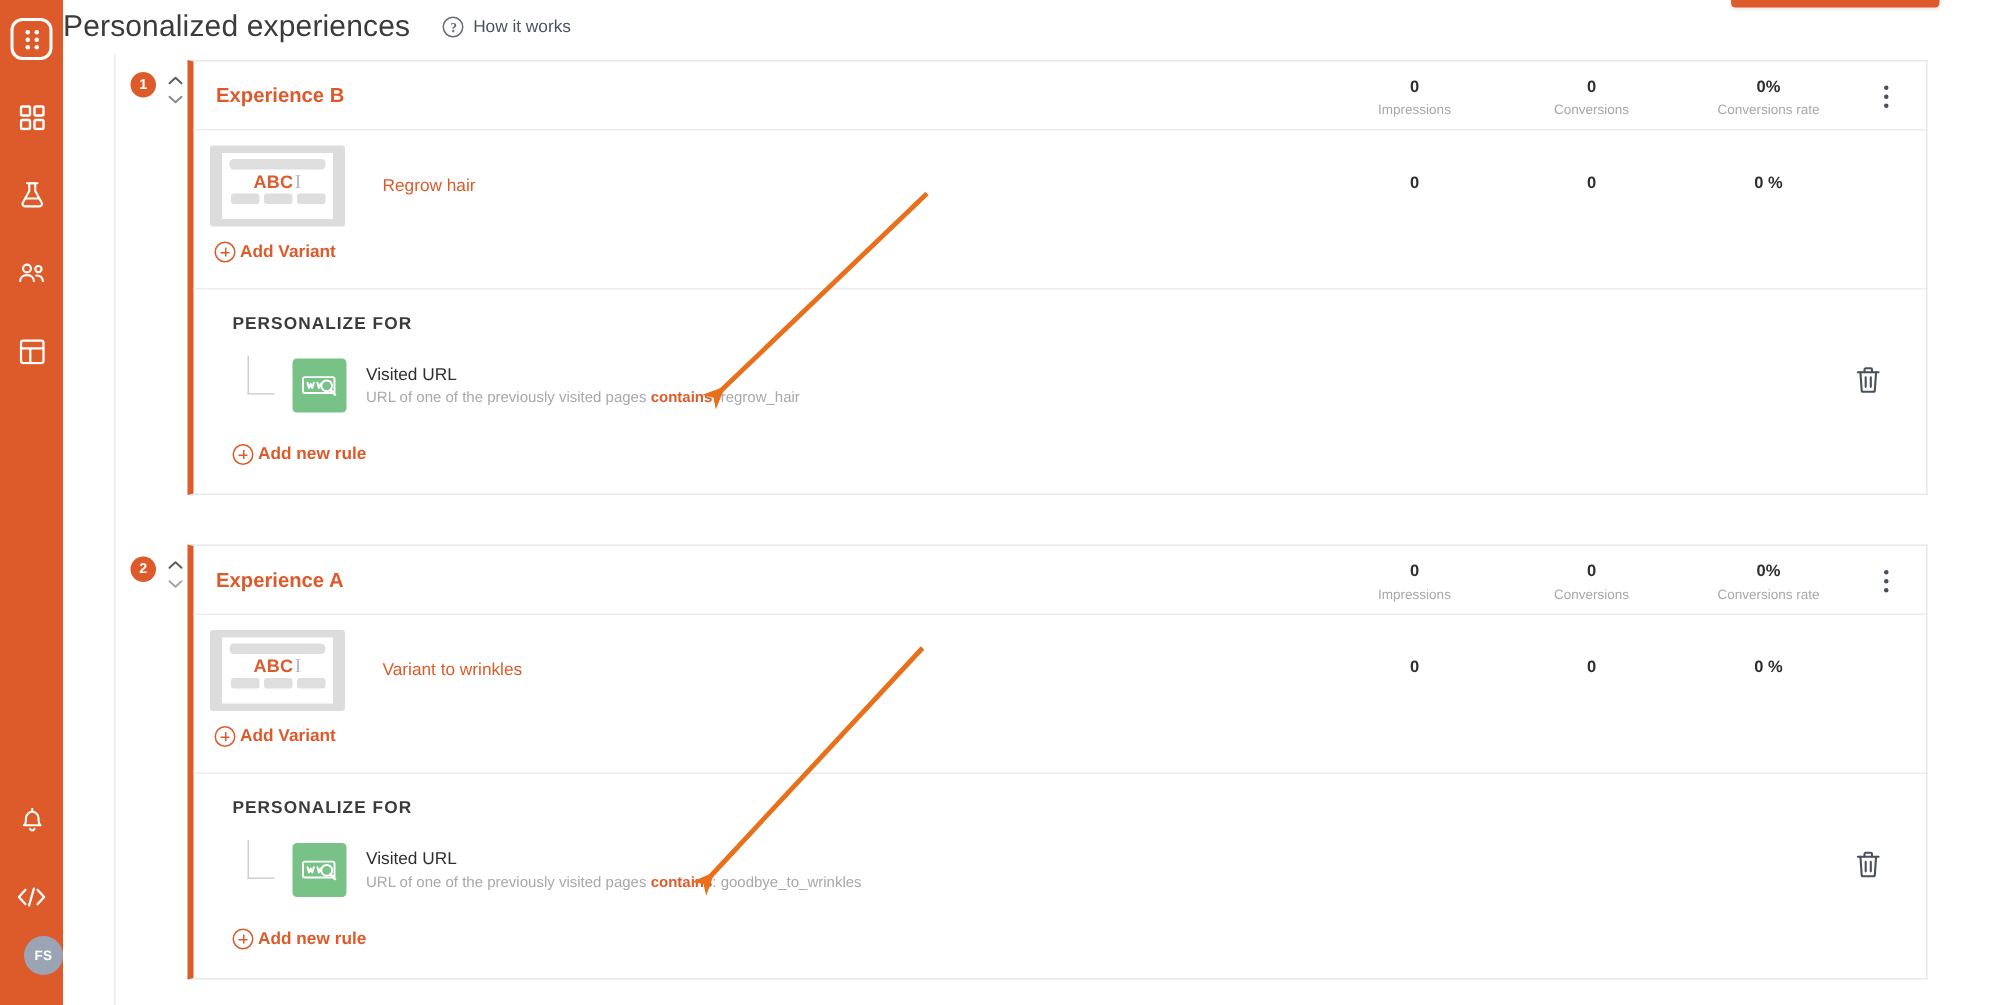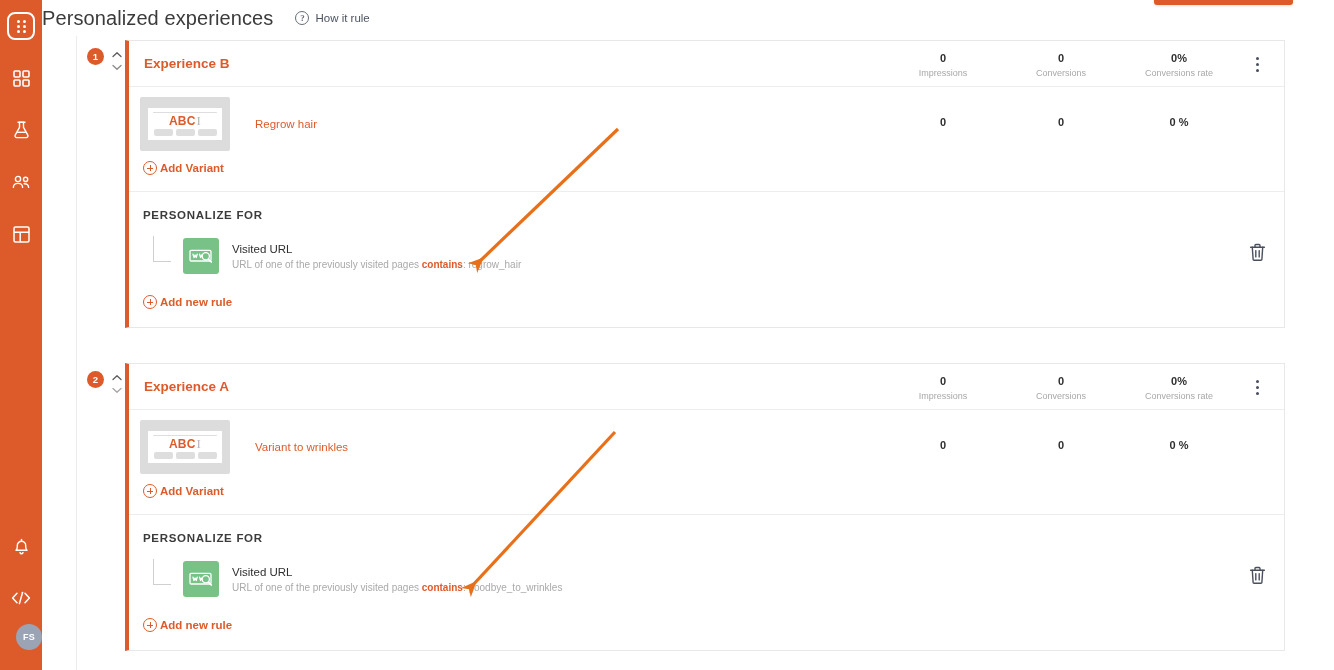--- a/index.html
+++ b/index.html
@@ -147,21 +147,21 @@
 
   
   .variant-section { border-bottom: 1px solid #ededed; position: relative; padding-bottom: 12px; }
   .variant-row { display: flex; align-items: center; height: 74px; position: relative; }
   .thumb {
     margin-left: 11px; width: 90px; height: 54px;
     background: #dcdcdc; border-radius: 2px;
     display: flex; align-items: center; justify-content: center;
   }
   .thumb-inner {
-    width: 74px; height: 32px; background: #ffffff;
+    width: 74px; height: 44px; background: #ffffff;
     display: flex; flex-direction: column; align-items: center;
     justify-content: flex-start; padding: 4px 5px;
   }
   .tbar { width: 64px; height: 7px; background: #dedede; border-radius: 3px; }
   .tabc {
     color: #dd5b2b; font-size: 12px; font-weight: bold;
     display: flex; align-items: center; letter-spacing: .2px;
   }
   .tcursor {
     display: inline-block; font-family: "Liberation Serif", serif;
@@ -186,21 +186,21 @@
     width: 14px; height: 14px; border-radius: 50%;
     border: 1.2px solid #dd5b2b; position: relative; flex: 0 0 14px;
   }
   .plus-ico::before, .plus-ico::after {
     content: ""; position: absolute; background: #dd5b2b;
   }
   .plus-ico::before { left: 3px; top: 5.6px; width: 6px; height: 1.2px; }
   .plus-ico::after { top: 3px; left: 5.6px; height: 6px; width: 1.2px; }
 
   
-  .personalize { position: relative; padding: 17px 0 14px; }
+  .personalize { position: relative; padding: 17px 12px 14px; }
   .pf-title {
     margin-left: 14px; font-size: 11.5px; color: #3b3b3b;
     font-weight: bold; letter-spacing: .7px;
   }
   .rule-row {
     position: relative; display: flex; align-items: center;
     height: 62px; margin-top: 4px;
   }
   .elbow {
     margin-left: 24px; width: 18px; height: 26px;
@@ -312,21 +312,21 @@
   </div>
 
   <div class="main">
 
     <div class="content-divider"></div>
 
     <div class="page-header">
       <div class="page-title">Personalized experiences</div>
       <div class="how-it-works">
         <span class="q-icon">?</span>
-        <span>How it rule</span>
+        <span>How it works</span>
       </div>
       <button class="add-exp-btn">Add new experience</button>
     </div>
 
     <div class="exp-block b1">
 
       <div class="rank-col">
         <div class="rank-badge">1</div>
         <div class="rank-arrows">
           <span class="chev">

